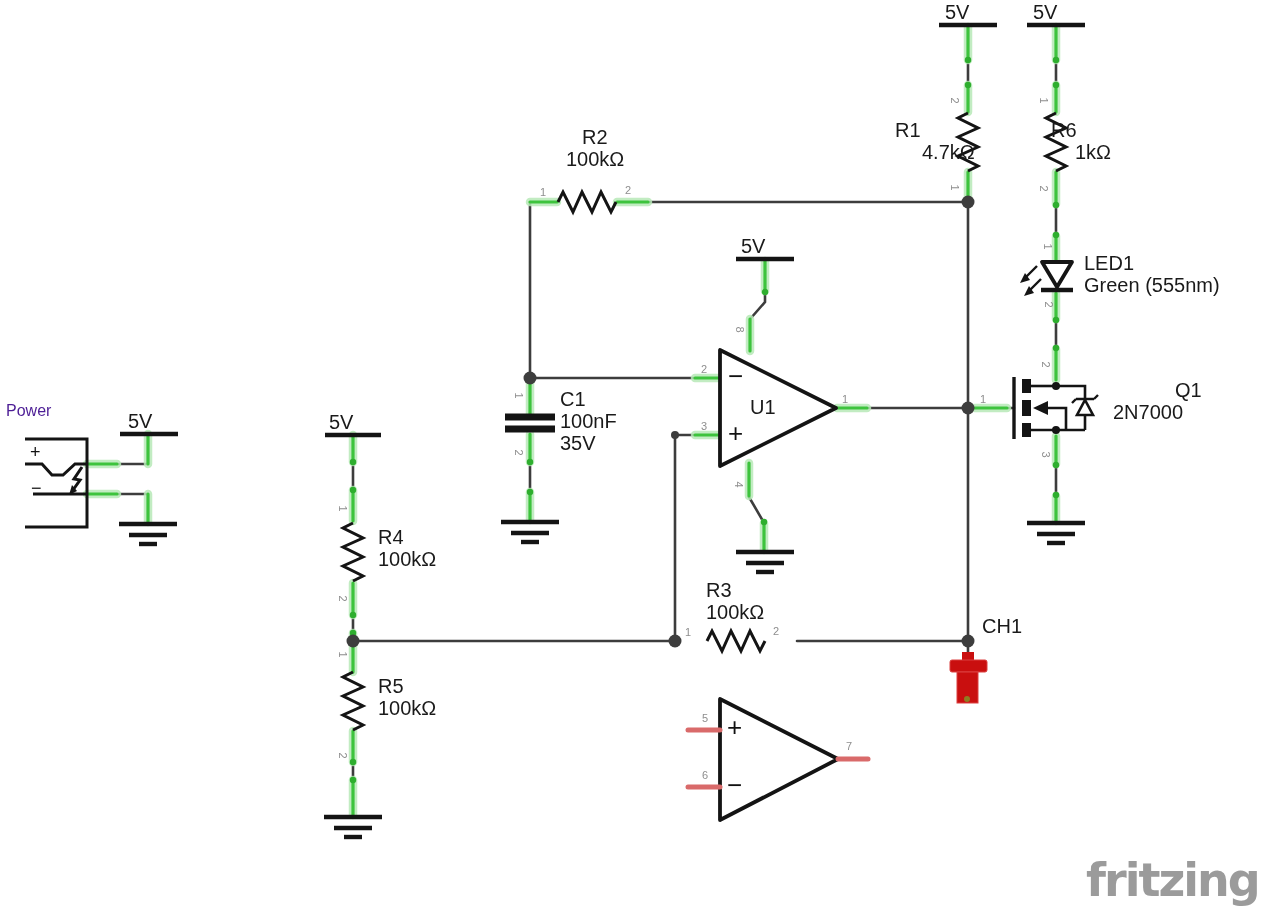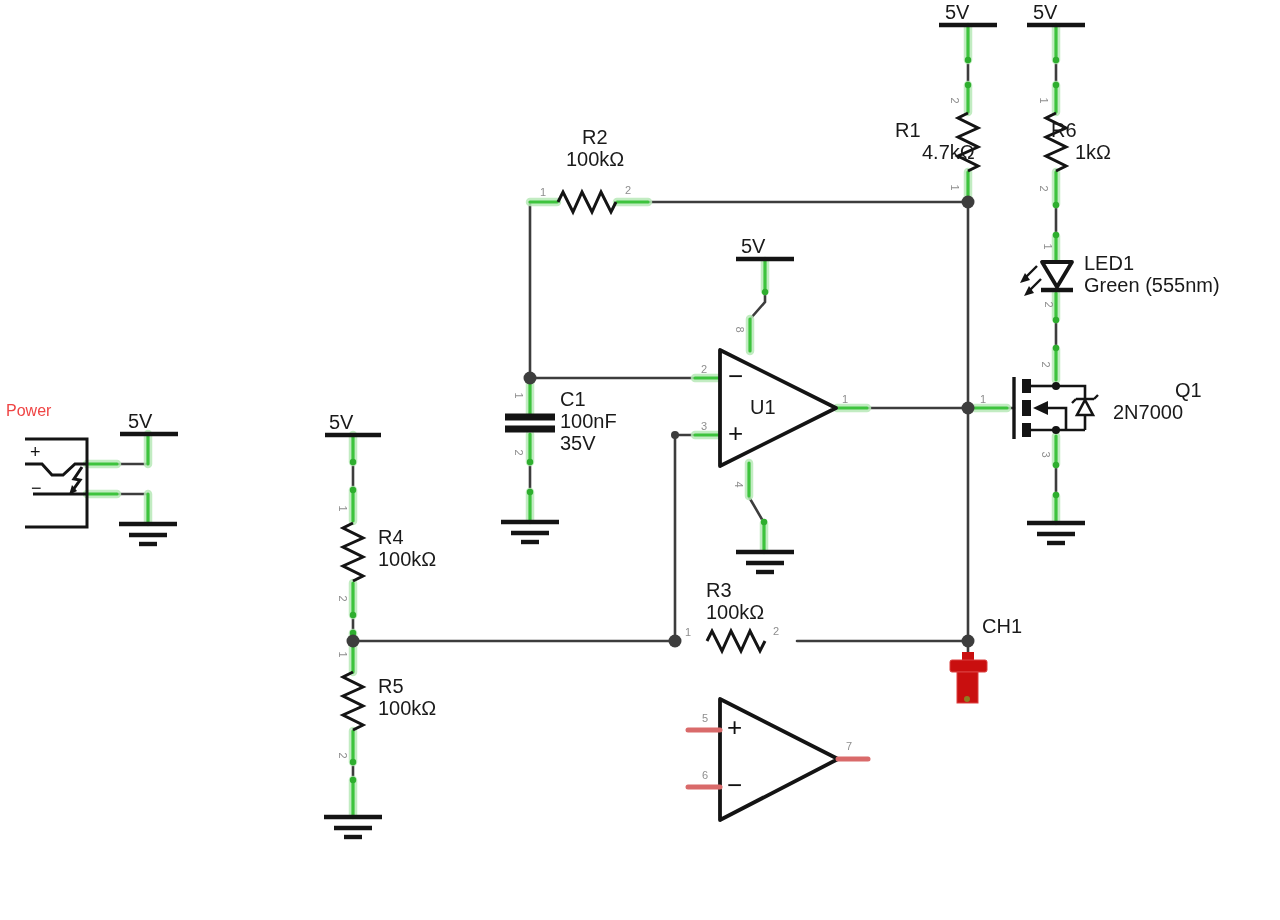--- a/index.html
+++ b/index.html
@@ -12,21 +12,21 @@
   .lead{stroke:#3dc33d;stroke-width:3.2;fill:none;stroke-linecap:round;}
   .comp{stroke:#141414;fill:none;stroke-width:3;}
   .rail{stroke:#141414;stroke-width:4.6;}
   .gnd{stroke:#141414;stroke-width:4.4;}
   .tri{fill:#ffffff;stroke:#141414;stroke-width:3.8;stroke-linejoin:round;}
   .zig{stroke:#141414;stroke-width:3;fill:none;stroke-linejoin:miter;}
   .red-stub{stroke:#d96a6a;stroke-width:5;stroke-linecap:round;}
   
   .lbl{position:absolute;font-size:20px;color:#1a1a1a;white-space:nowrap;line-height:1;}
   .rail-lbl{position:absolute;font-size:20px;color:#1a1a1a;white-space:nowrap;line-height:1;}
-  .small-lbl{position:absolute;font-size:16px;color:#ef4444;white-space:nowrap;line-height:1;}
+  .small-lbl{position:absolute;font-size:16px;color:#4c1d95;white-space:nowrap;line-height:1;}
   .pin{position:absolute;font-size:11px;color:#8e8e8e;line-height:1;white-space:nowrap;}
   .pin.v{transform:rotate(90deg);}
   .sign{position:absolute;font-size:26px;color:#111;line-height:1;font-weight:400;}
   .sign.sm{font-size:18px;}
   .watermark{position:absolute;left:1086px;top:853px;font-size:46px;font-weight:bold;
              color:#9b9b9b;letter-spacing:-2px;font-family:"DejaVu Sans",sans-serif;}
 </style>
 </head>
 <body>
 
@@ -307,13 +307,14 @@
   <span class="pin" style="left:702px;top:770px;">6</span>
   <span class="pin" style="left:846px;top:741px;">7</span>
 
   <span class="pin v" style="left:1044px;top:241px;">1</span>
   <span class="pin v" style="left:1045px;top:299px;">2</span>
 
   <span class="pin" style="left:980px;top:394px;">1</span>
   <span class="pin v" style="left:1042px;top:359px;">2</span>
   <span class="pin v" style="left:1042px;top:449px;">3</span>
 
+  <span class="watermark">fritzing</span>
 </div>
 
 </body></html>

